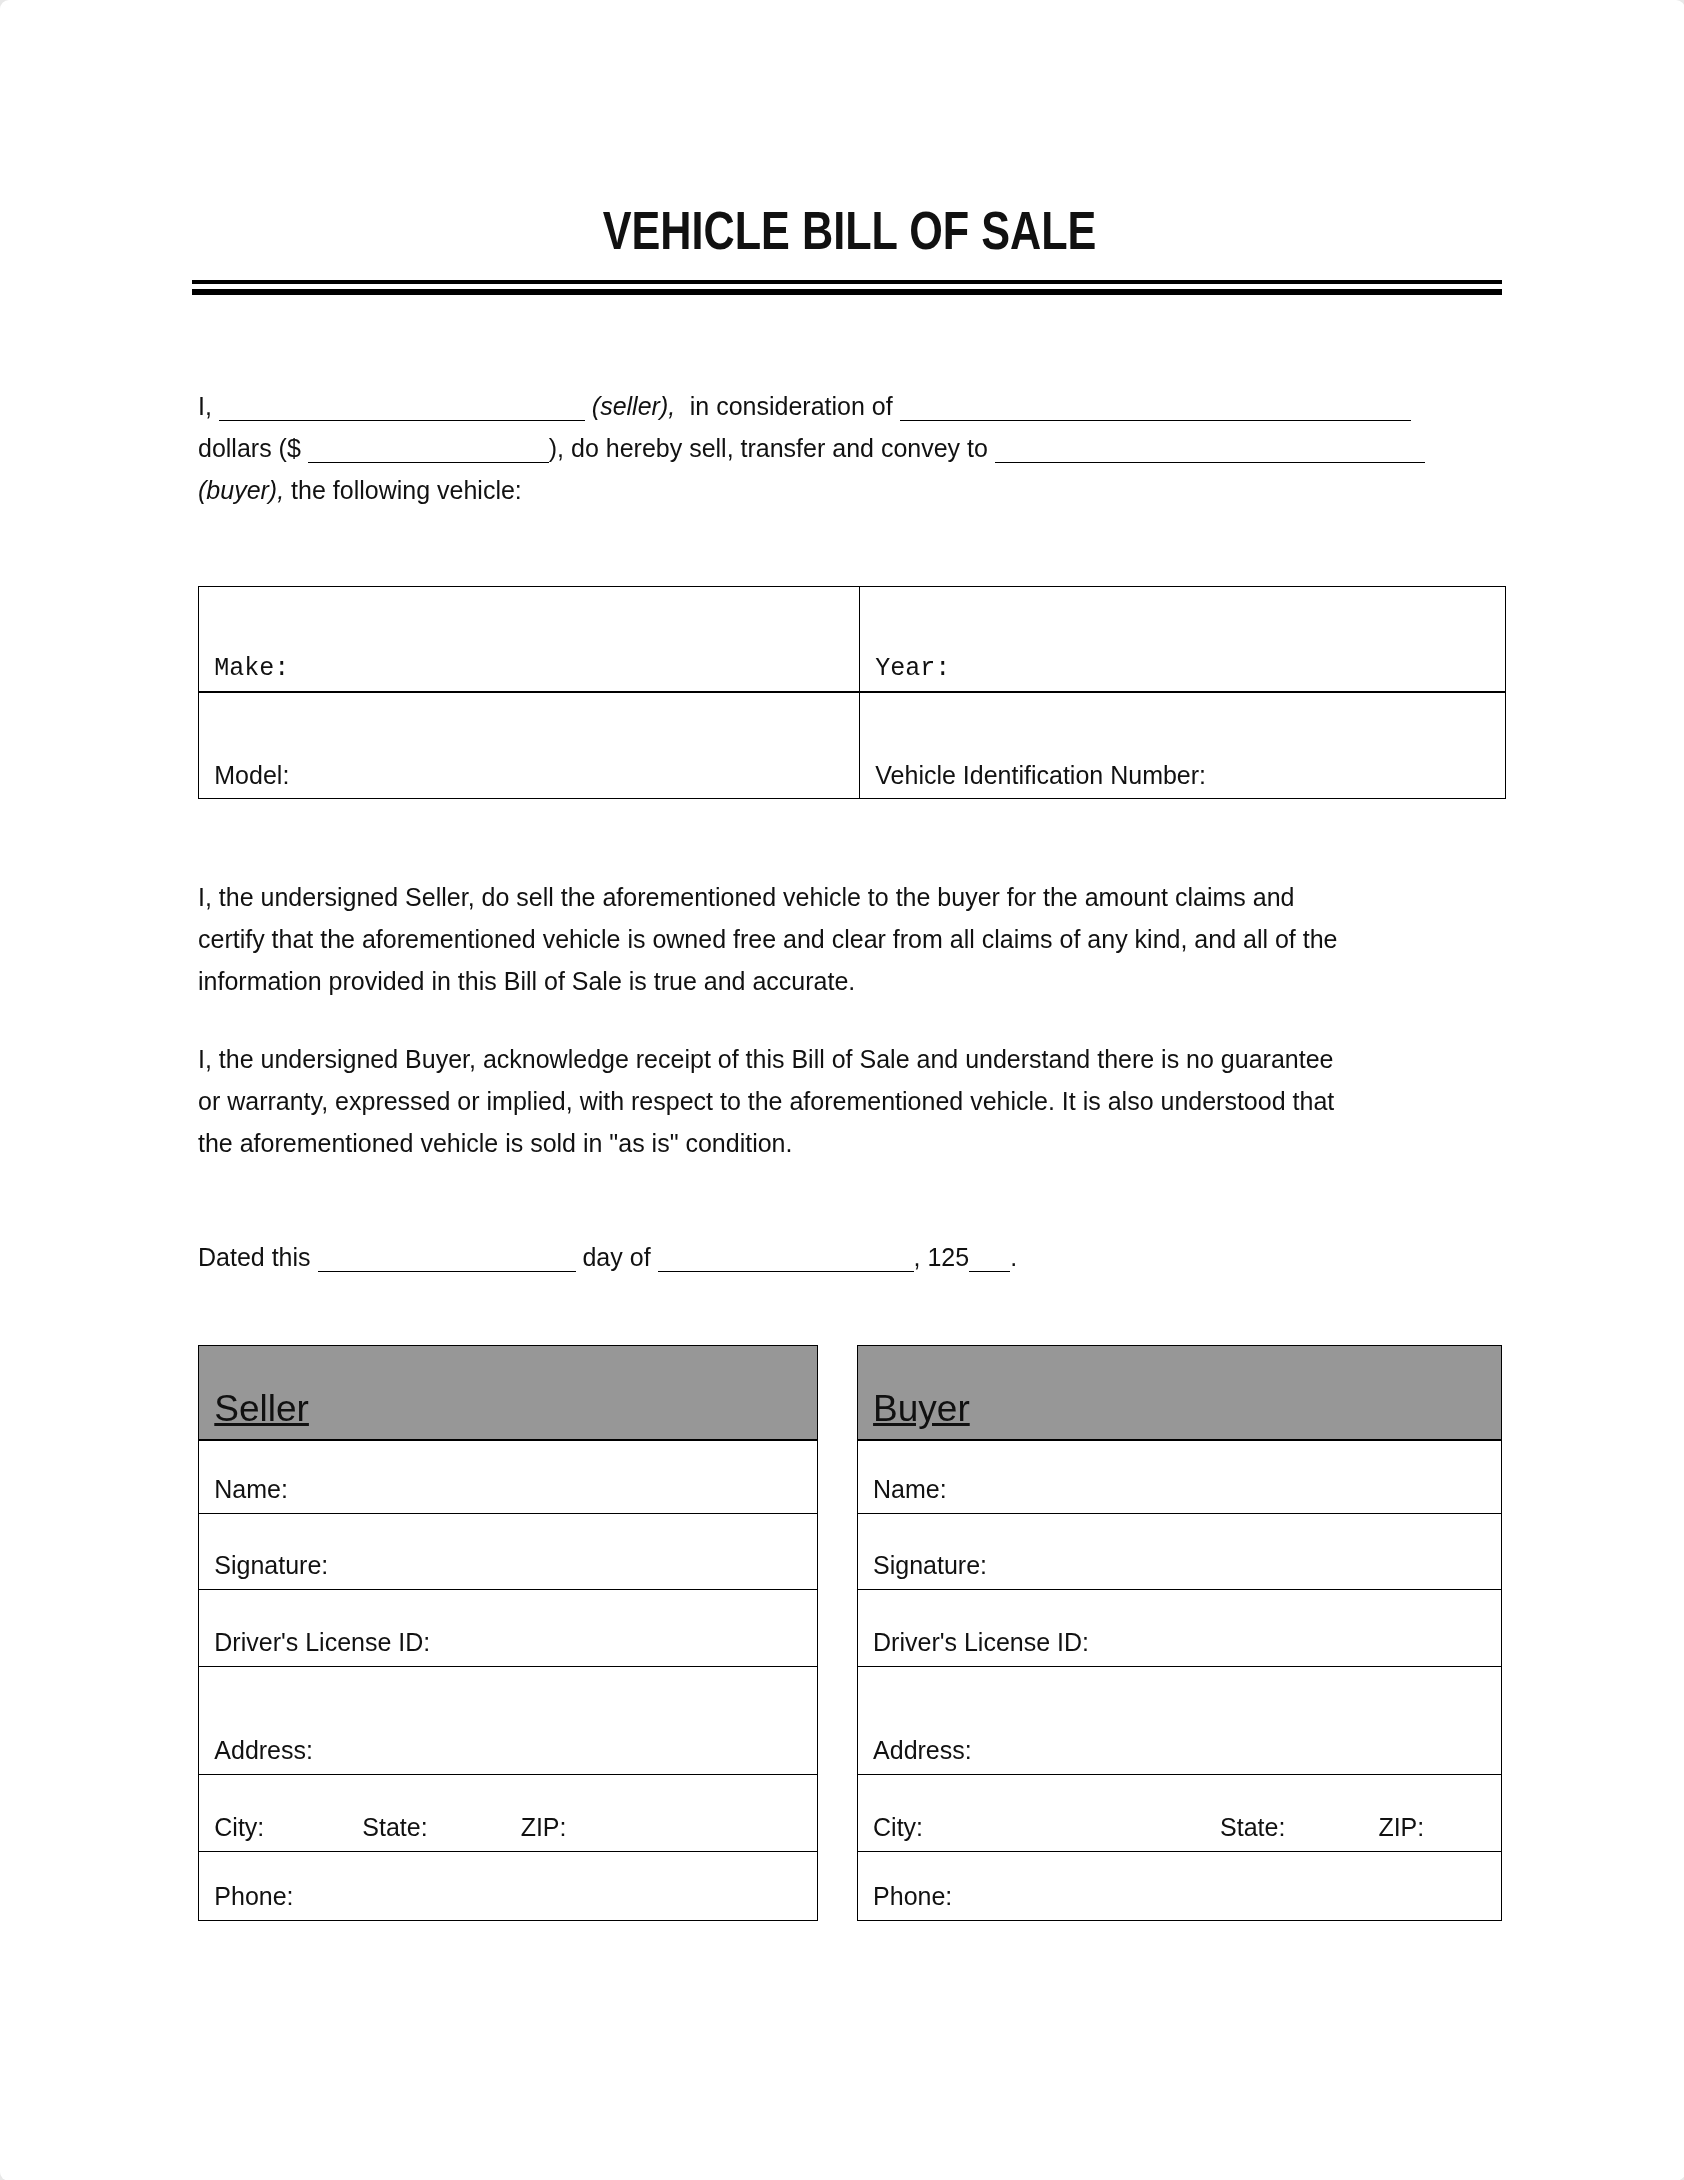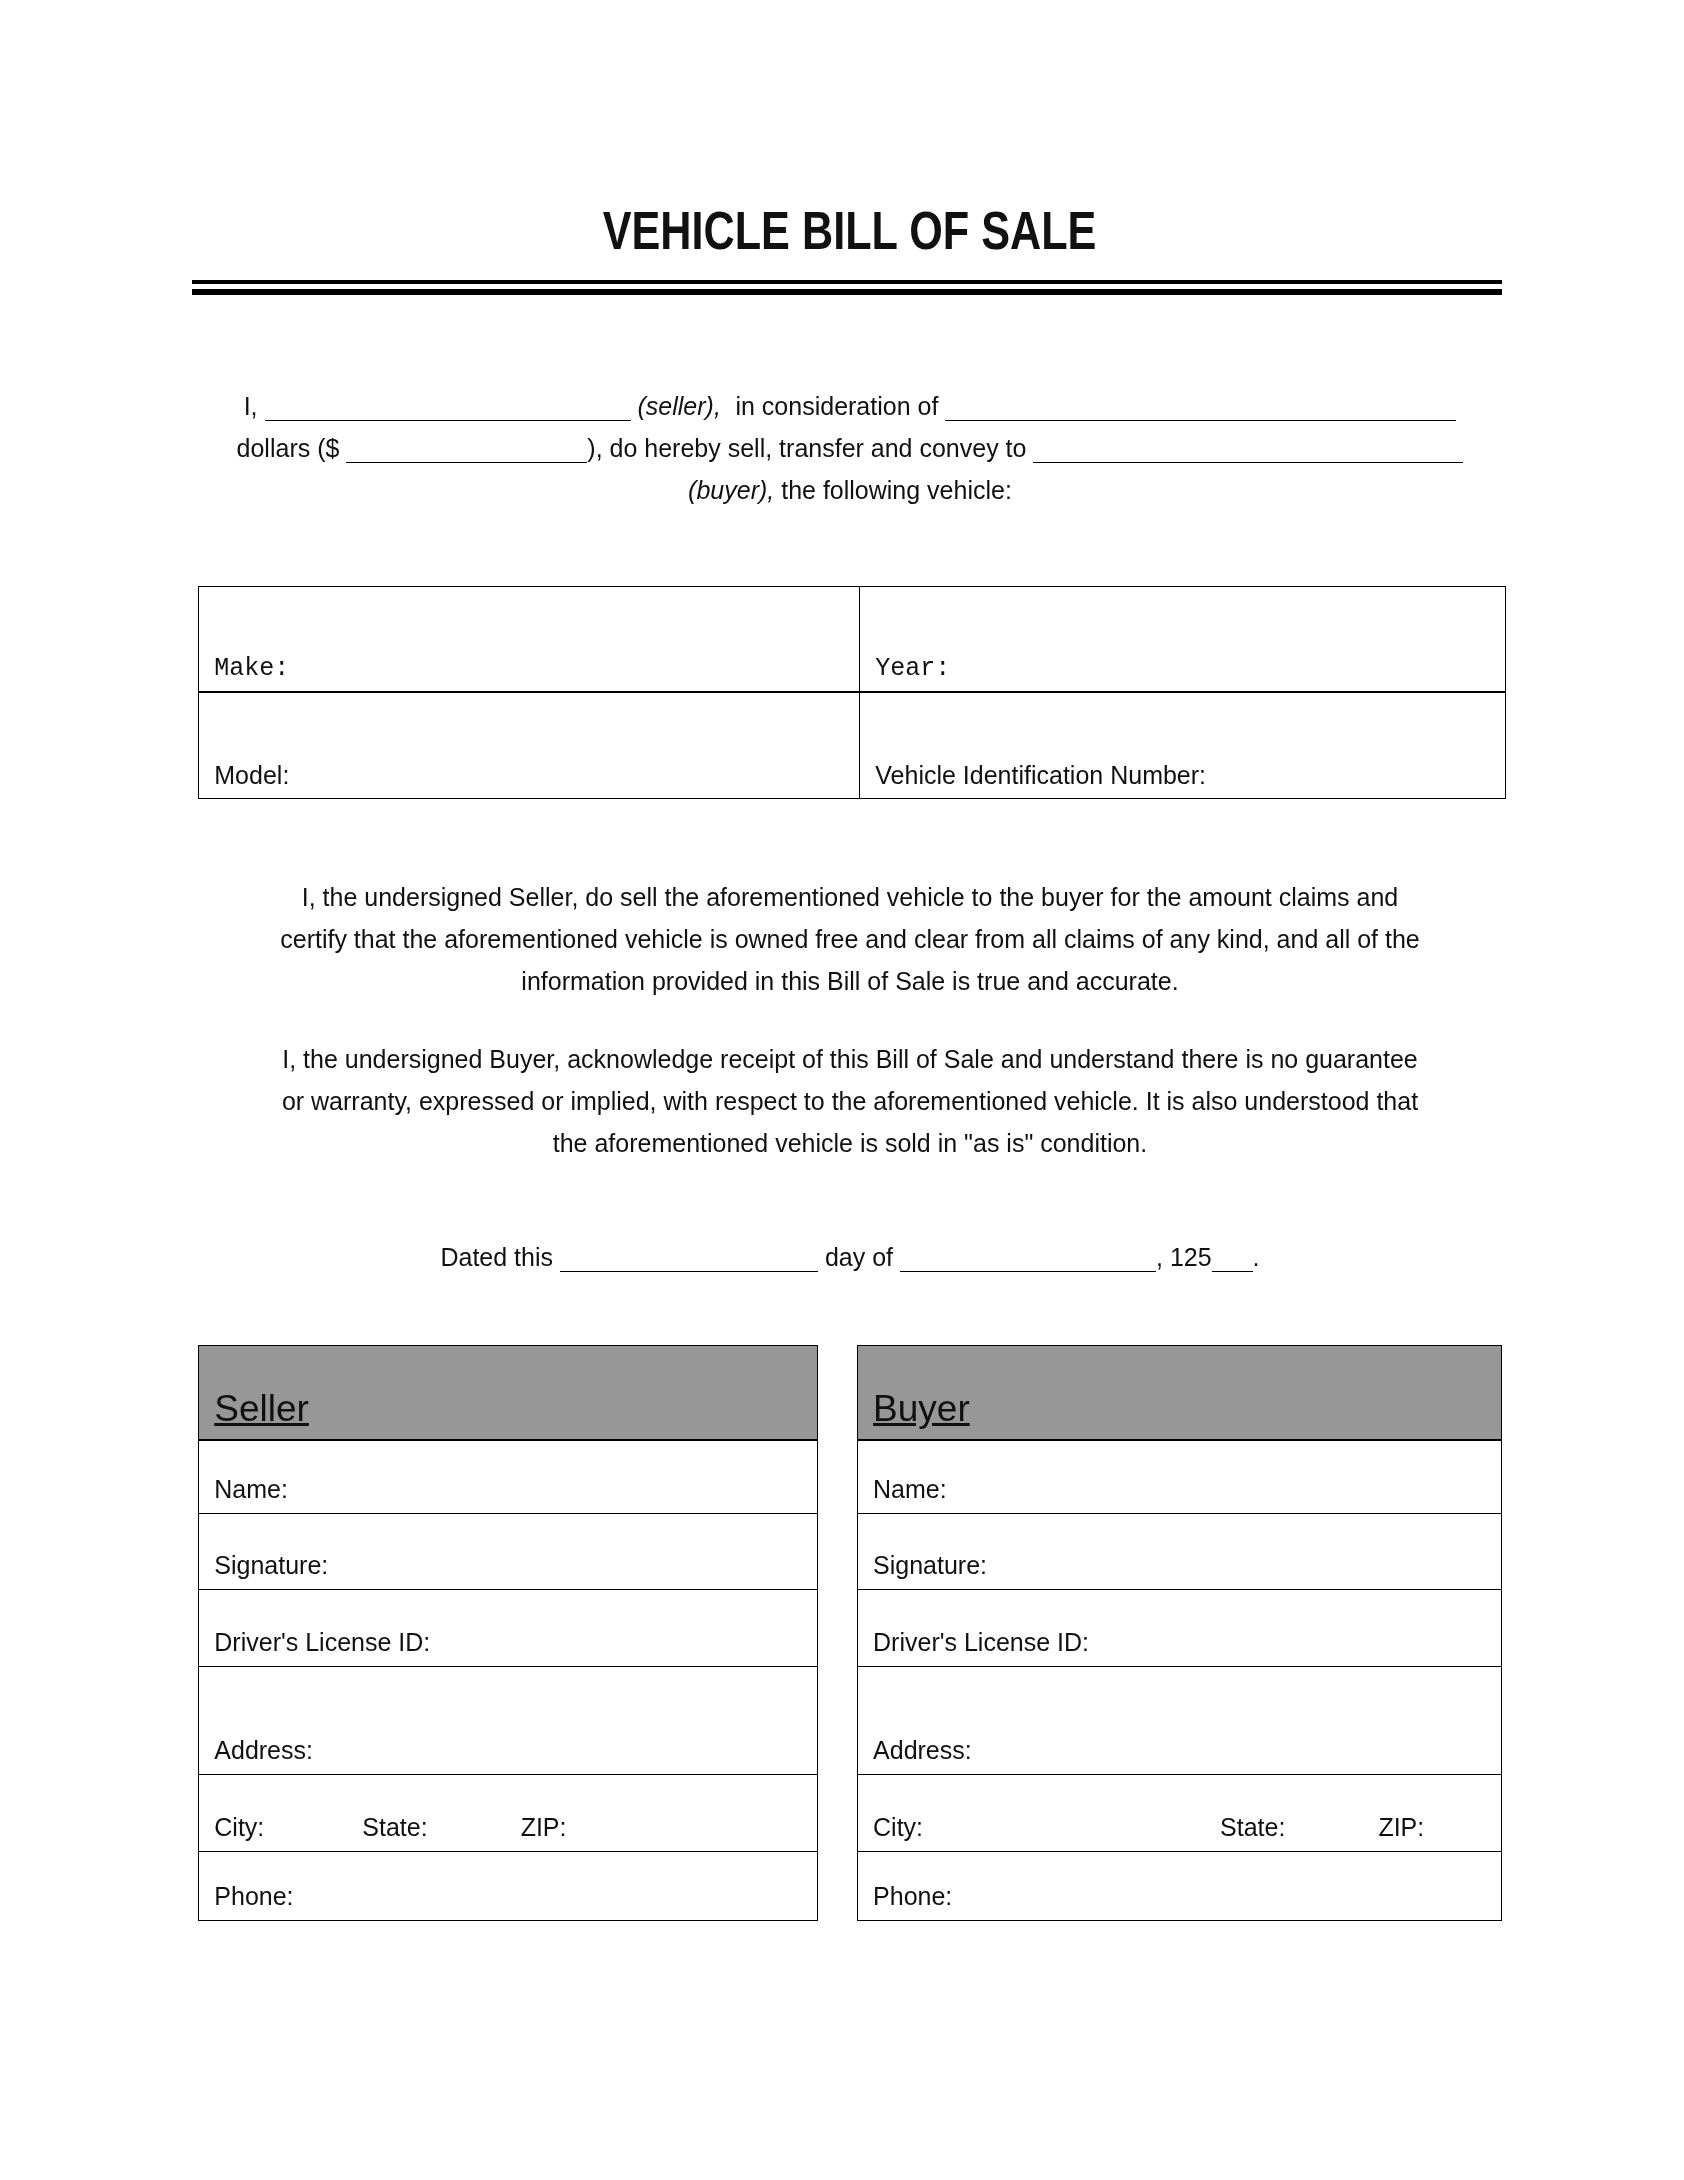--- a/index.html
+++ b/index.html
@@ -11,20 +11,21 @@
   html,body{background:#e8e8e8;}
   .page{
     position:relative;
     width:1685px;height:2181px;
     background:#ffffff;
     color:var(--text);
     font-family:"Liberation Sans","DejaVu Sans",sans-serif;
     font-size:25px;
     overflow:hidden;
     margin:0 auto;
+    border-radius:9px;
   }
   .content{padding:0 183px 0 198px;}
 
   
   .title{margin-top:203px;text-align:center;}
   .title-inner{
     display:inline-block;
     font-size:54px;font-weight:bold;line-height:1;
     letter-spacing:0;
     transform:scaleX(0.80);
@@ -34,21 +35,21 @@
   .title-rule{
     margin-top:23px;
     margin-left:-6px;
     border-top:4.3px solid var(--rule);
     border-bottom:6px solid var(--rule);
     height:14.5px;
   }
 
   
   .intro{margin-top:90px;}
-  .tline{height:42px;line-height:42px;white-space:nowrap;text-align:center;}
+  .tline{height:42px;line-height:42px;white-space:nowrap;}
   .italic{font-style:italic;}
   .dsp{margin-left:7.7px;}
   .blank{
     display:inline-block;
     border-bottom:1.7px solid #000;
     height:25.6px;
     vertical-align:-6px;
   }
   .b430{width:366px;} .b600{width:511px;}
   .b283{width:241px;} .b505{width:430px;}

